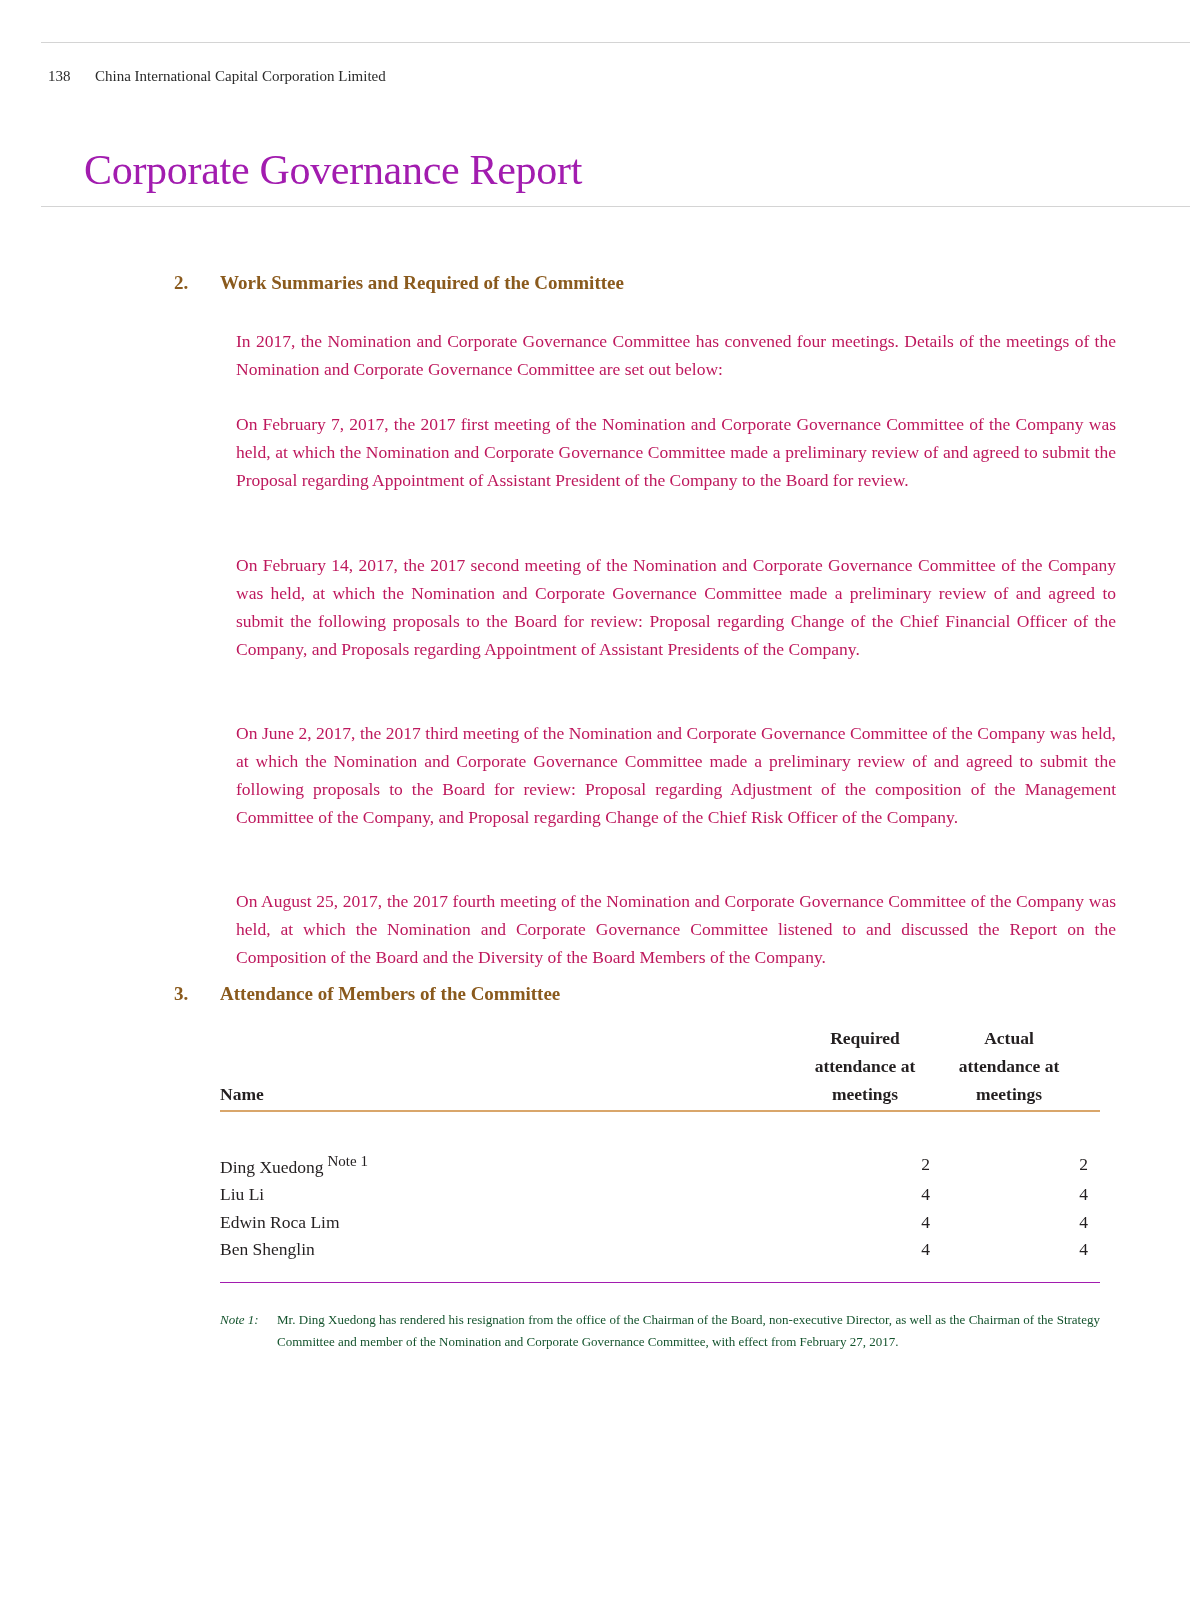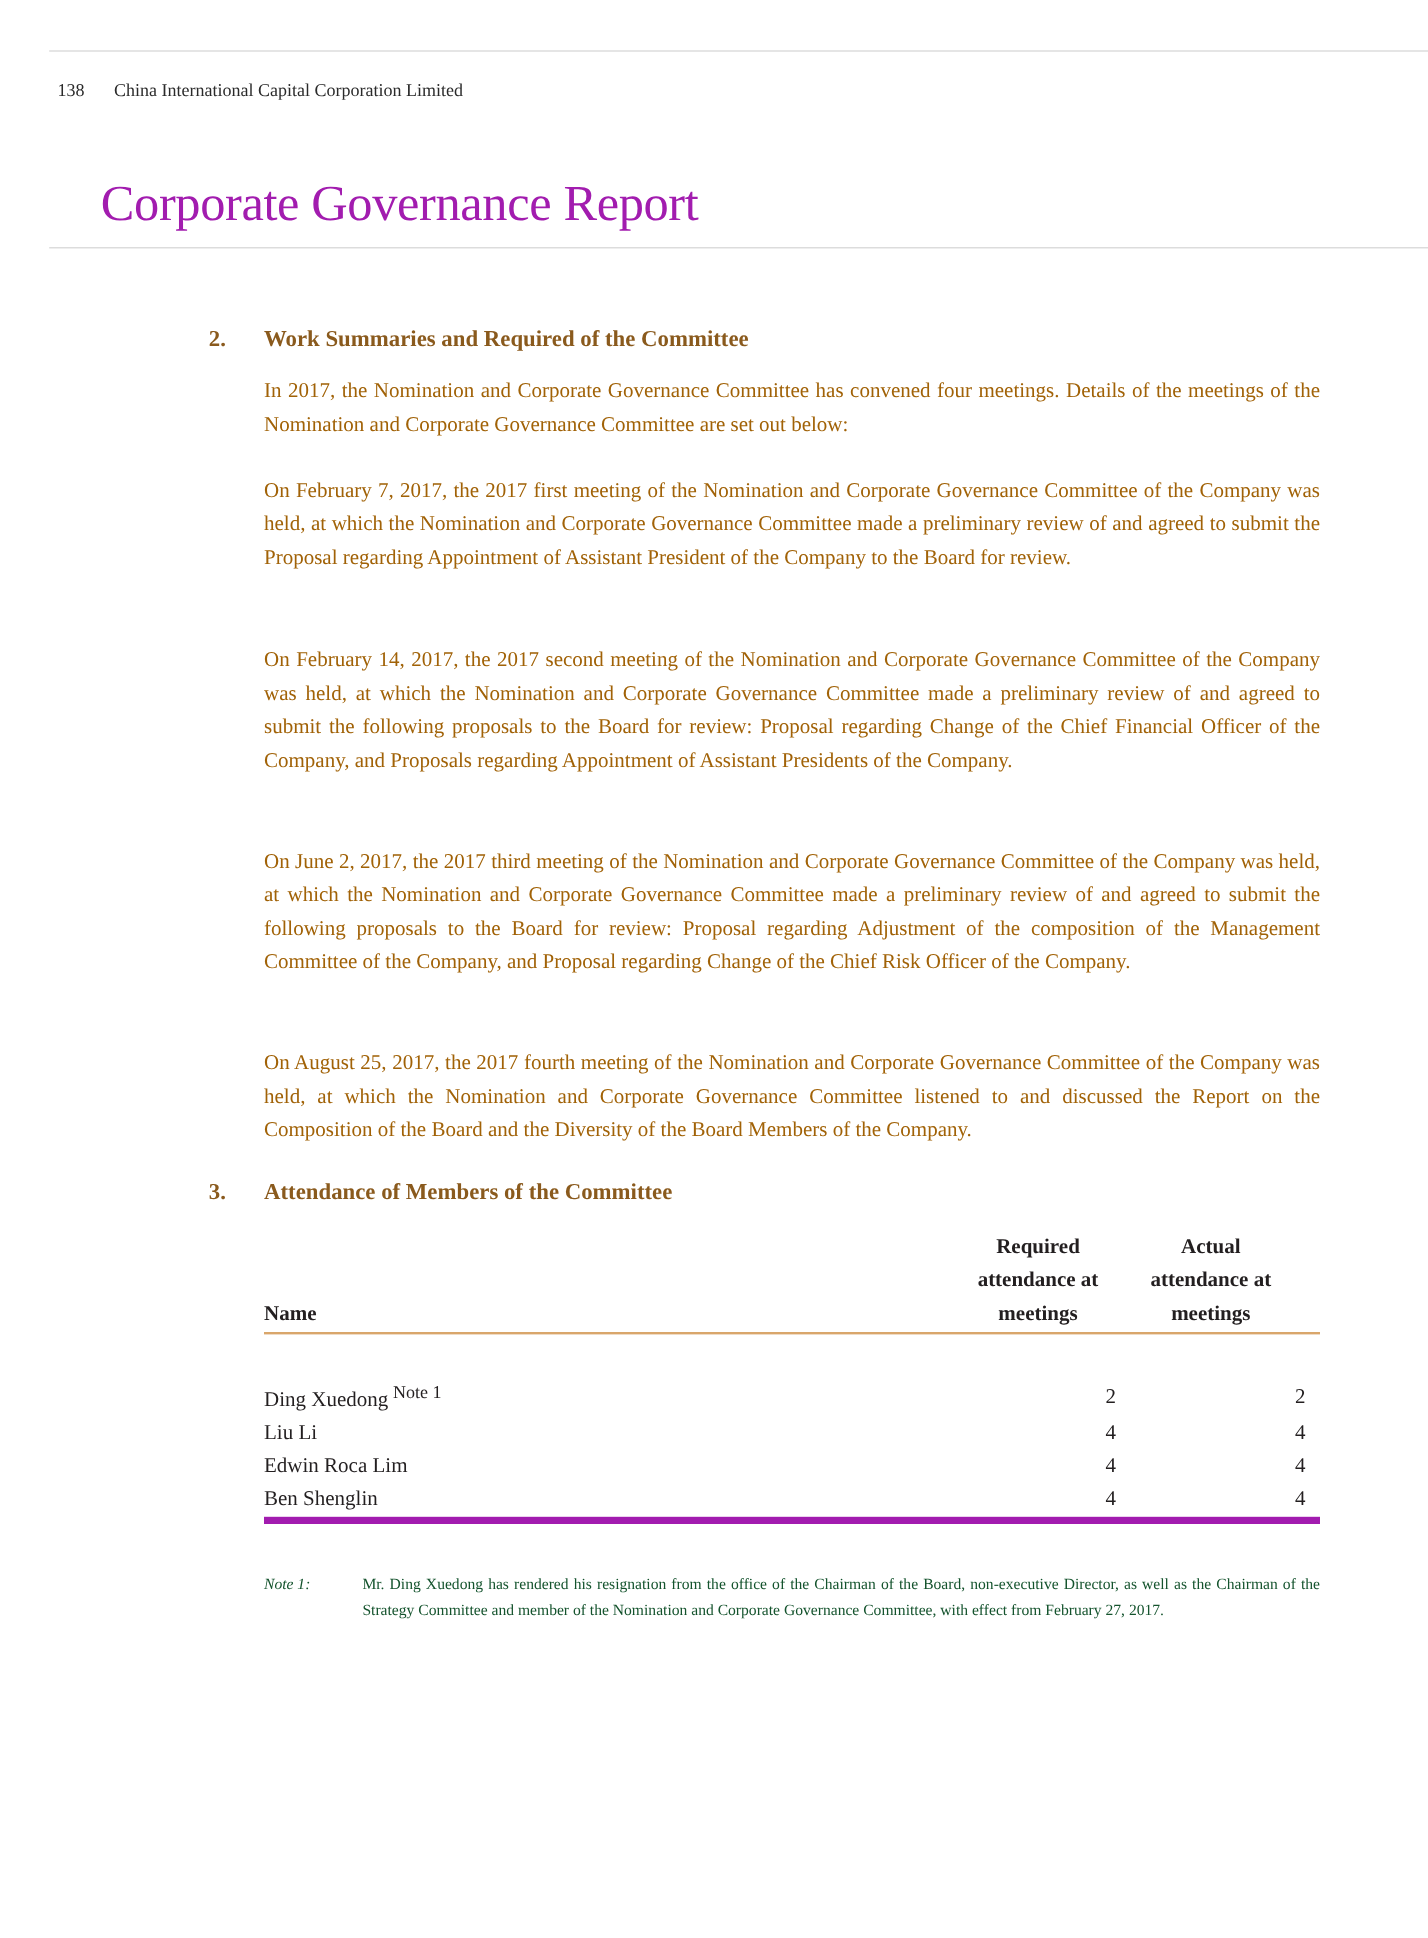--- a/index.html
+++ b/index.html
@@ -56,25 +56,25 @@
       font-weight: bold;
       color: #8a5a1d;
       white-space: nowrap;
     }
     .section-heading .num { display: inline-block; width: 46px; }
 
     .body-text {
       position: absolute;
       left: 220px;
       width: 880px;
-      margin: 0;
+      margin: 16px;
       font-size: 17.5px;
       line-height: 28px;
       text-align: justify;
-      color: #a16207;
+      color: #be185d;
     }
 
     
     .att-table {
       position: absolute;
       left: 220px;
       top: 1024px;
       width: 880px;
       border-collapse: collapse;
       font-size: 17.5px;
@@ -88,21 +88,21 @@
       border-bottom: 2px solid #d9a66b;
     }
     .att-table th.name-col { text-align: left; }
     .att-table th.num-col { text-align: center; }
     .att-table td {
       line-height: 27.5px;
       padding: 0;
     }
     .att-table td.num { text-align: right; }
     .att-table tr.spacer td { height: 36px; }
-    .att-table tr.last td { border-bottom: 6px solid #a21caf; padding-bottom: 1px; }
+    .att-table tr.last td { border-bottom: 1px solid #a21caf; padding-bottom: 18px; }
     .att-table col.c1 { width: auto; }
     .att-table col.c2 { width: 130px; }
     .att-table col.c3 { width: 170px; }
     .att-table td.c3, .att-table th.c3 { padding-right: 12px; }
     .sup-note {
       font-size: 15px;
       vertical-align: super;
       margin-left: 4px;
     }
 
@@ -116,21 +116,21 @@
       color: #14532d;
     }
     .note .note-label {
       position: absolute;
       left: 0;
       top: 0;
       font-style: italic;
       white-space: nowrap;
     }
     .note .note-text {
-      margin: 0 0 0 82px;
+      margin: 0 0 0 57px;
       text-align: justify;
     }
   </style>
 </head>
 <body>
 
 <div class="rule top"></div>
 
 <div class="running-header">
   <span class="page-no">138</span><span>China International Capital Corporation Limited</span>

